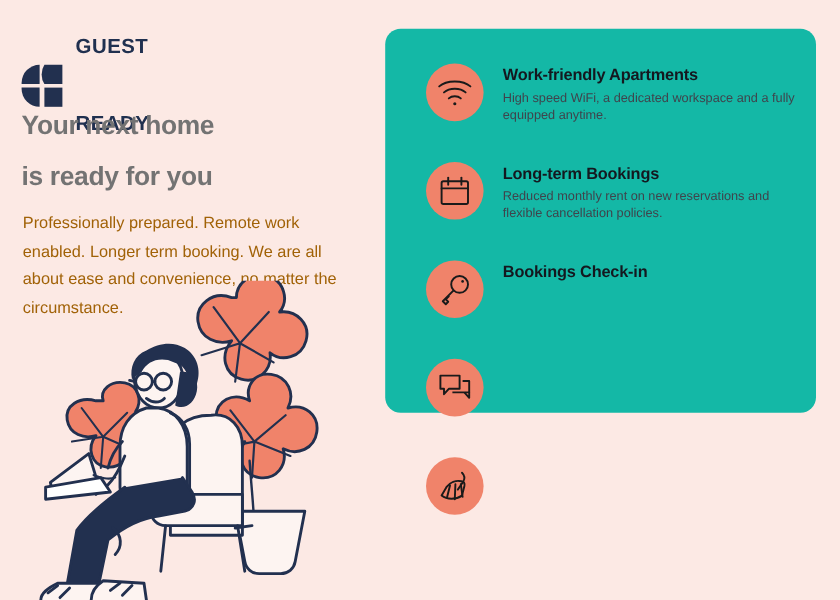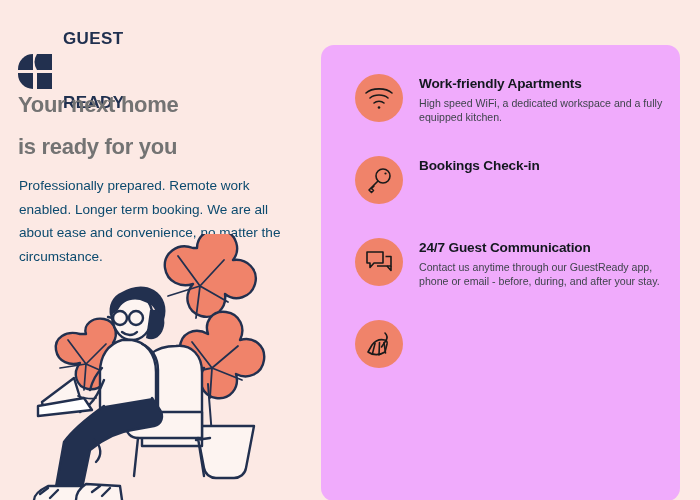--- a/index.html
+++ b/index.html
@@ -36,35 +36,34 @@
     font-size: 22px;
     line-height: 42px;
     font-weight: 700;
     letter-spacing: -.3px;
   }
   .headline .hl2 { display: block; }
 
   .subcopy {
     position: absolute; left: 19px; top: 162px;
     width: 272px;
-    color: #0c4a6e;
+    color: #a16207;
     font-size: 13.6px;
     line-height: 23.5px;
     font-weight: 400;
   }
 
   .illustration { position: absolute; left: 30px; top: 222px; width: 275px; height: 272px; }
 
   
   .card {
     position: absolute; left: 321px; top: 24px;
-    width: 359px; height: 456px;
-    background: #f0abfc;
+    width: 359px; height: 320px;
+    background: #14b8a6;
     border-radius: 13px;
-    margin-top: 21px;
   }
 
   .features { position: absolute; left: 34px; top: 29px; width: 310px; }
 
   .feature { position: relative; height: 82px; }
   .feature:last-child { height: auto; }
 
   .icon-circle {
     position: absolute; left: 0; top: 0;
     width: 48px; height: 48px; border-radius: 50%;
@@ -176,24 +175,38 @@
         <div class="icon-circle">
           <svg width="30" height="26" viewBox="0 0 30 26" fill="none" stroke="#1a1a1a" stroke-width="1.6" stroke-linecap="round">
             <path d="M2 8 C8 2.5 22 2.5 28 8"></path>
             <path d="M6 13 C10.5 9 19.5 9 24 13"></path>
             <path d="M10 18 C12.6 15.6 17.4 15.6 20 18"></path>
             <circle cx="15" cy="22.5" r="1.3" fill="#1a1a1a" stroke="none"></circle>
           </svg>
         </div>
         <div class="f-body">
           <div class="f-title">Work-friendly Apartments</div>
-          <div class="f-desc">High speed WiFi, a dedicated workspace and a fully equipped kitchen.</div>
-        </div>
-      </div>
-
+          <div class="f-desc">High speed WiFi, a dedicated workspace and a fully equipped anytime.</div>
+        </div>
+      </div>
+
+      <div class="feature">
+        <div class="icon-circle">
+          <svg width="26" height="26" viewBox="0 0 26 26" fill="none" stroke="#1a1a1a" stroke-width="1.6" stroke-linecap="round">
+            <rect x="2" y="5" width="22" height="19" rx="1.5"></rect>
+            <path d="M2 11 L24 11"></path>
+            <path d="M7.5 2 L7.5 8"></path>
+            <path d="M18.5 2 L18.5 8"></path>
+          </svg>
+        </div>
+        <div class="f-body">
+          <div class="f-title">Long-term Bookings</div>
+          <div class="f-desc">Reduced monthly rent on new reservations and flexible cancellation policies.</div>
+        </div>
+      </div>
 
       <div class="feature">
         <div class="icon-circle">
           <svg width="28" height="28" viewBox="0 0 28 28" fill="none" stroke="#1a1a1a" stroke-width="1.6" stroke-linecap="round" stroke-linejoin="round">
             <circle cx="18" cy="10" r="7"></circle>
             <circle cx="20.5" cy="7.5" r="1.1" fill="#1a1a1a" stroke="none"></circle>
             <path d="M13 15 L4 24 L6.5 26.5 L8.5 24.5 L6.5 22.5 L9 20"></path>
           </svg>
         </div>
         <div class="f-body">
@@ -201,24 +214,20 @@
         </div>
       </div>
 
       <div class="feature">
         <div class="icon-circle">
           <svg width="28" height="25" viewBox="0 0 28 25" fill="none" stroke="#1a1a1a" stroke-width="1.6" stroke-linejoin="round">
             <path d="M2 2 L18 2 L18 13 L9 13 L5 17.5 L5 13 L2 13 Z"></path>
             <path d="M12 16 L26 16 L26 6.5 L20.5 6.5"></path>
             <path d="M26 16 L26 20.5 L22 16"></path>
           </svg>
-        </div>
-        <div class="f-body">
-          <div class="f-title">24/7 Guest Communication</div>
-          <div class="f-desc">Contact us anytime through our GuestReady app, phone or email - before, during, and after your stay.</div>
         </div>
       </div>
 
       <div class="feature">
         <div class="icon-circle">
           <svg width="28" height="28" viewBox="0 0 28 28" fill="none" stroke="#1a1a1a" stroke-width="1.6" stroke-linecap="round" stroke-linejoin="round">
             <path d="M20 3 C22 5 22.5 8 21 10.5 L16.5 17"></path>
             <path d="M19.5 10 C15 9 10 11 7 15 L3 22 C7.5 25.5 15 25.5 20 22 L22 14 C22.5 11.5 21.5 10.4 19.5 10 Z"></path>
             <path d="M10 13.5 L7.5 23.5"></path>
             <path d="M14.5 12.5 L14 25"></path>

